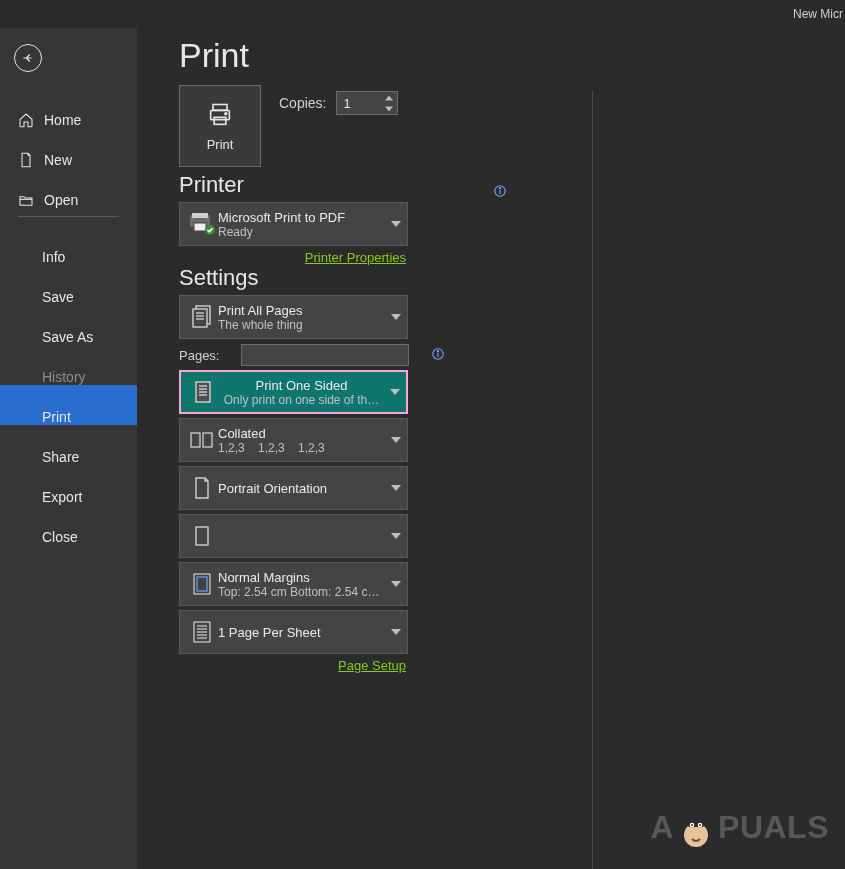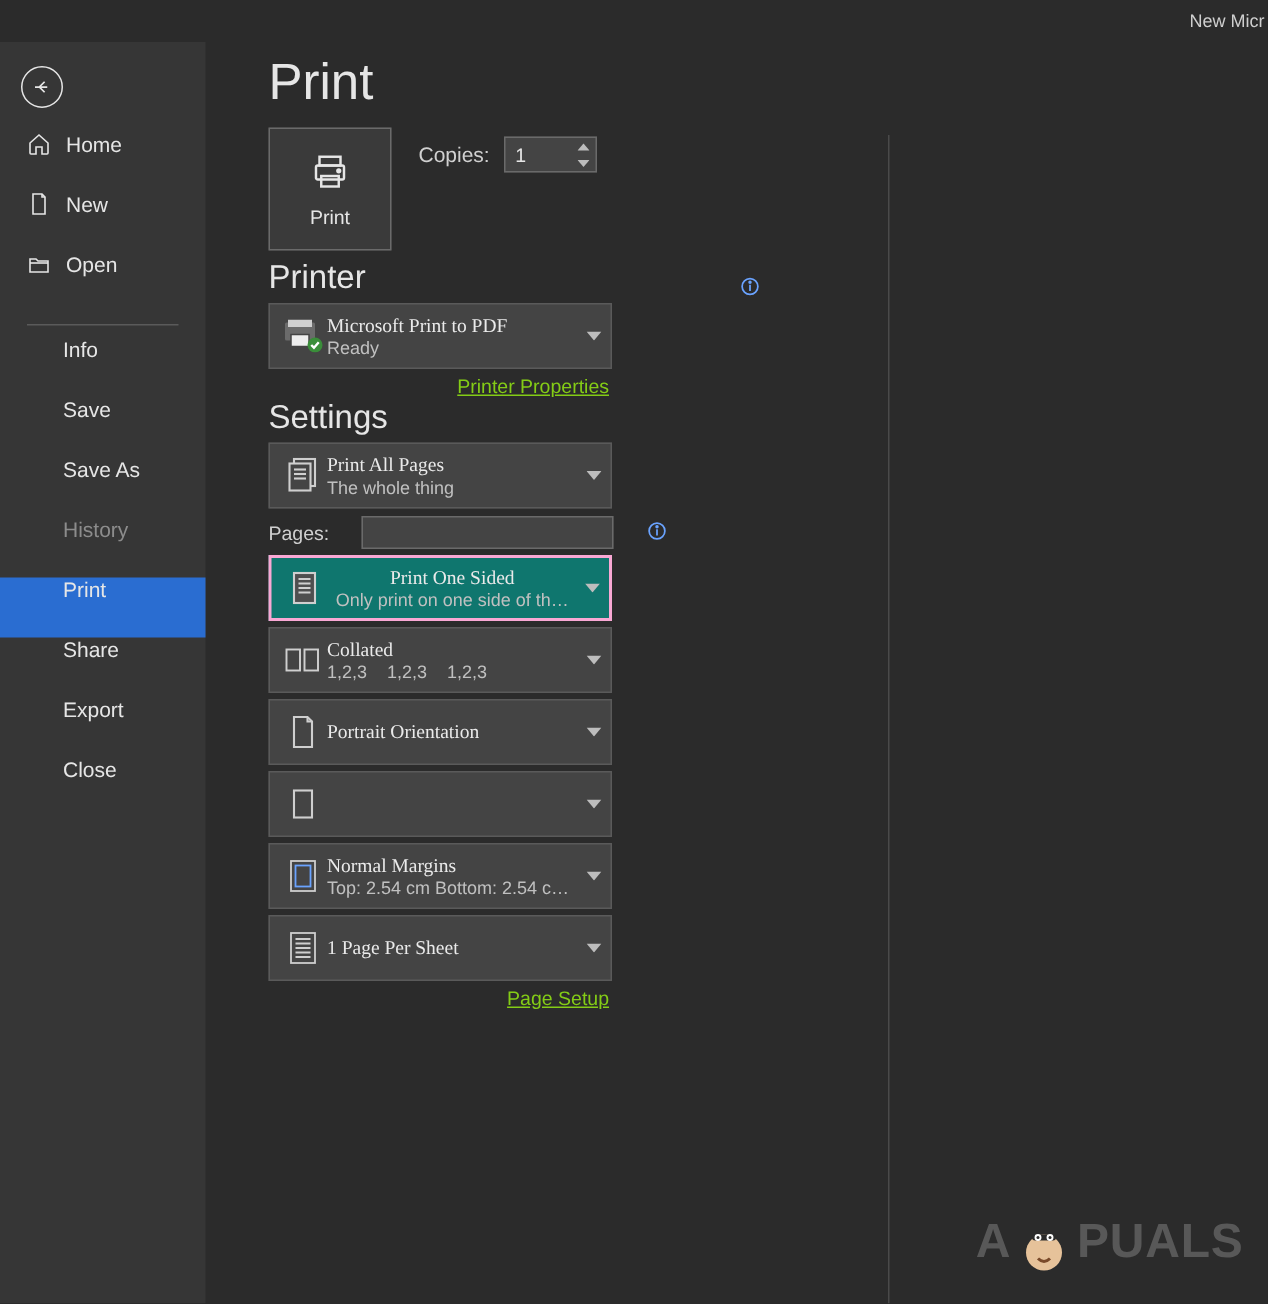--- a/index.html
+++ b/index.html
@@ -47,21 +47,21 @@
     }
     .nav {
       margin-top: 8px;
       display: flex;
       flex-direction: column;
     }
     .nav .item {
       height: 40px;
       padding-left: 18px;
       display: flex;
-      align-items: flex-start;
+      align-items: flex-end;
       gap: 10px;
       cursor: pointer;
     }
     .nav .item.noicon { padding-left: 42px; }
     .nav .item.active { background: #2a6dd1; }
     .nav .item.muted { color: #8c8c8c; }
     .nav .divider {
       border-top: 1px solid #5a5a5a;
       margin: 8px 18px;
     }
@@ -145,21 +145,21 @@
     }
     .dropdown.highlight {
       border: 2px solid #f9a8d4;
       background: #0f766e;
       text-align: center;
     }
     .dd-icon {
       width: 32px; display:flex; align-items:center; justify-content:center;
     }
     .dd-text { flex:1; overflow:hidden; display:flex; flex-direction:column; justify-content:center; }
-    .dd-title { font-size: 13px; color: #eaeaea; white-space: nowrap; overflow:hidden; text-overflow: ellipsis; font-family: Liberation Serif, serif;}
+    .dd-title { font-size: 13px; color: #eaeaea; white-space: nowrap; overflow:hidden; text-overflow: ellipsis;}
     .dd-sub { font-size: 12px; color: #c0c0c0; white-space: nowrap; overflow:hidden; text-overflow: ellipsis;}
     .dd-chevron {
       position:absolute; right:6px; top:50%; transform: translateY(-50%);
     }
     .link-right {
       display:block; text-align:right;
       font-size: 13px;
       color: #84cc16;
       text-decoration: underline;
       width: 227px;

